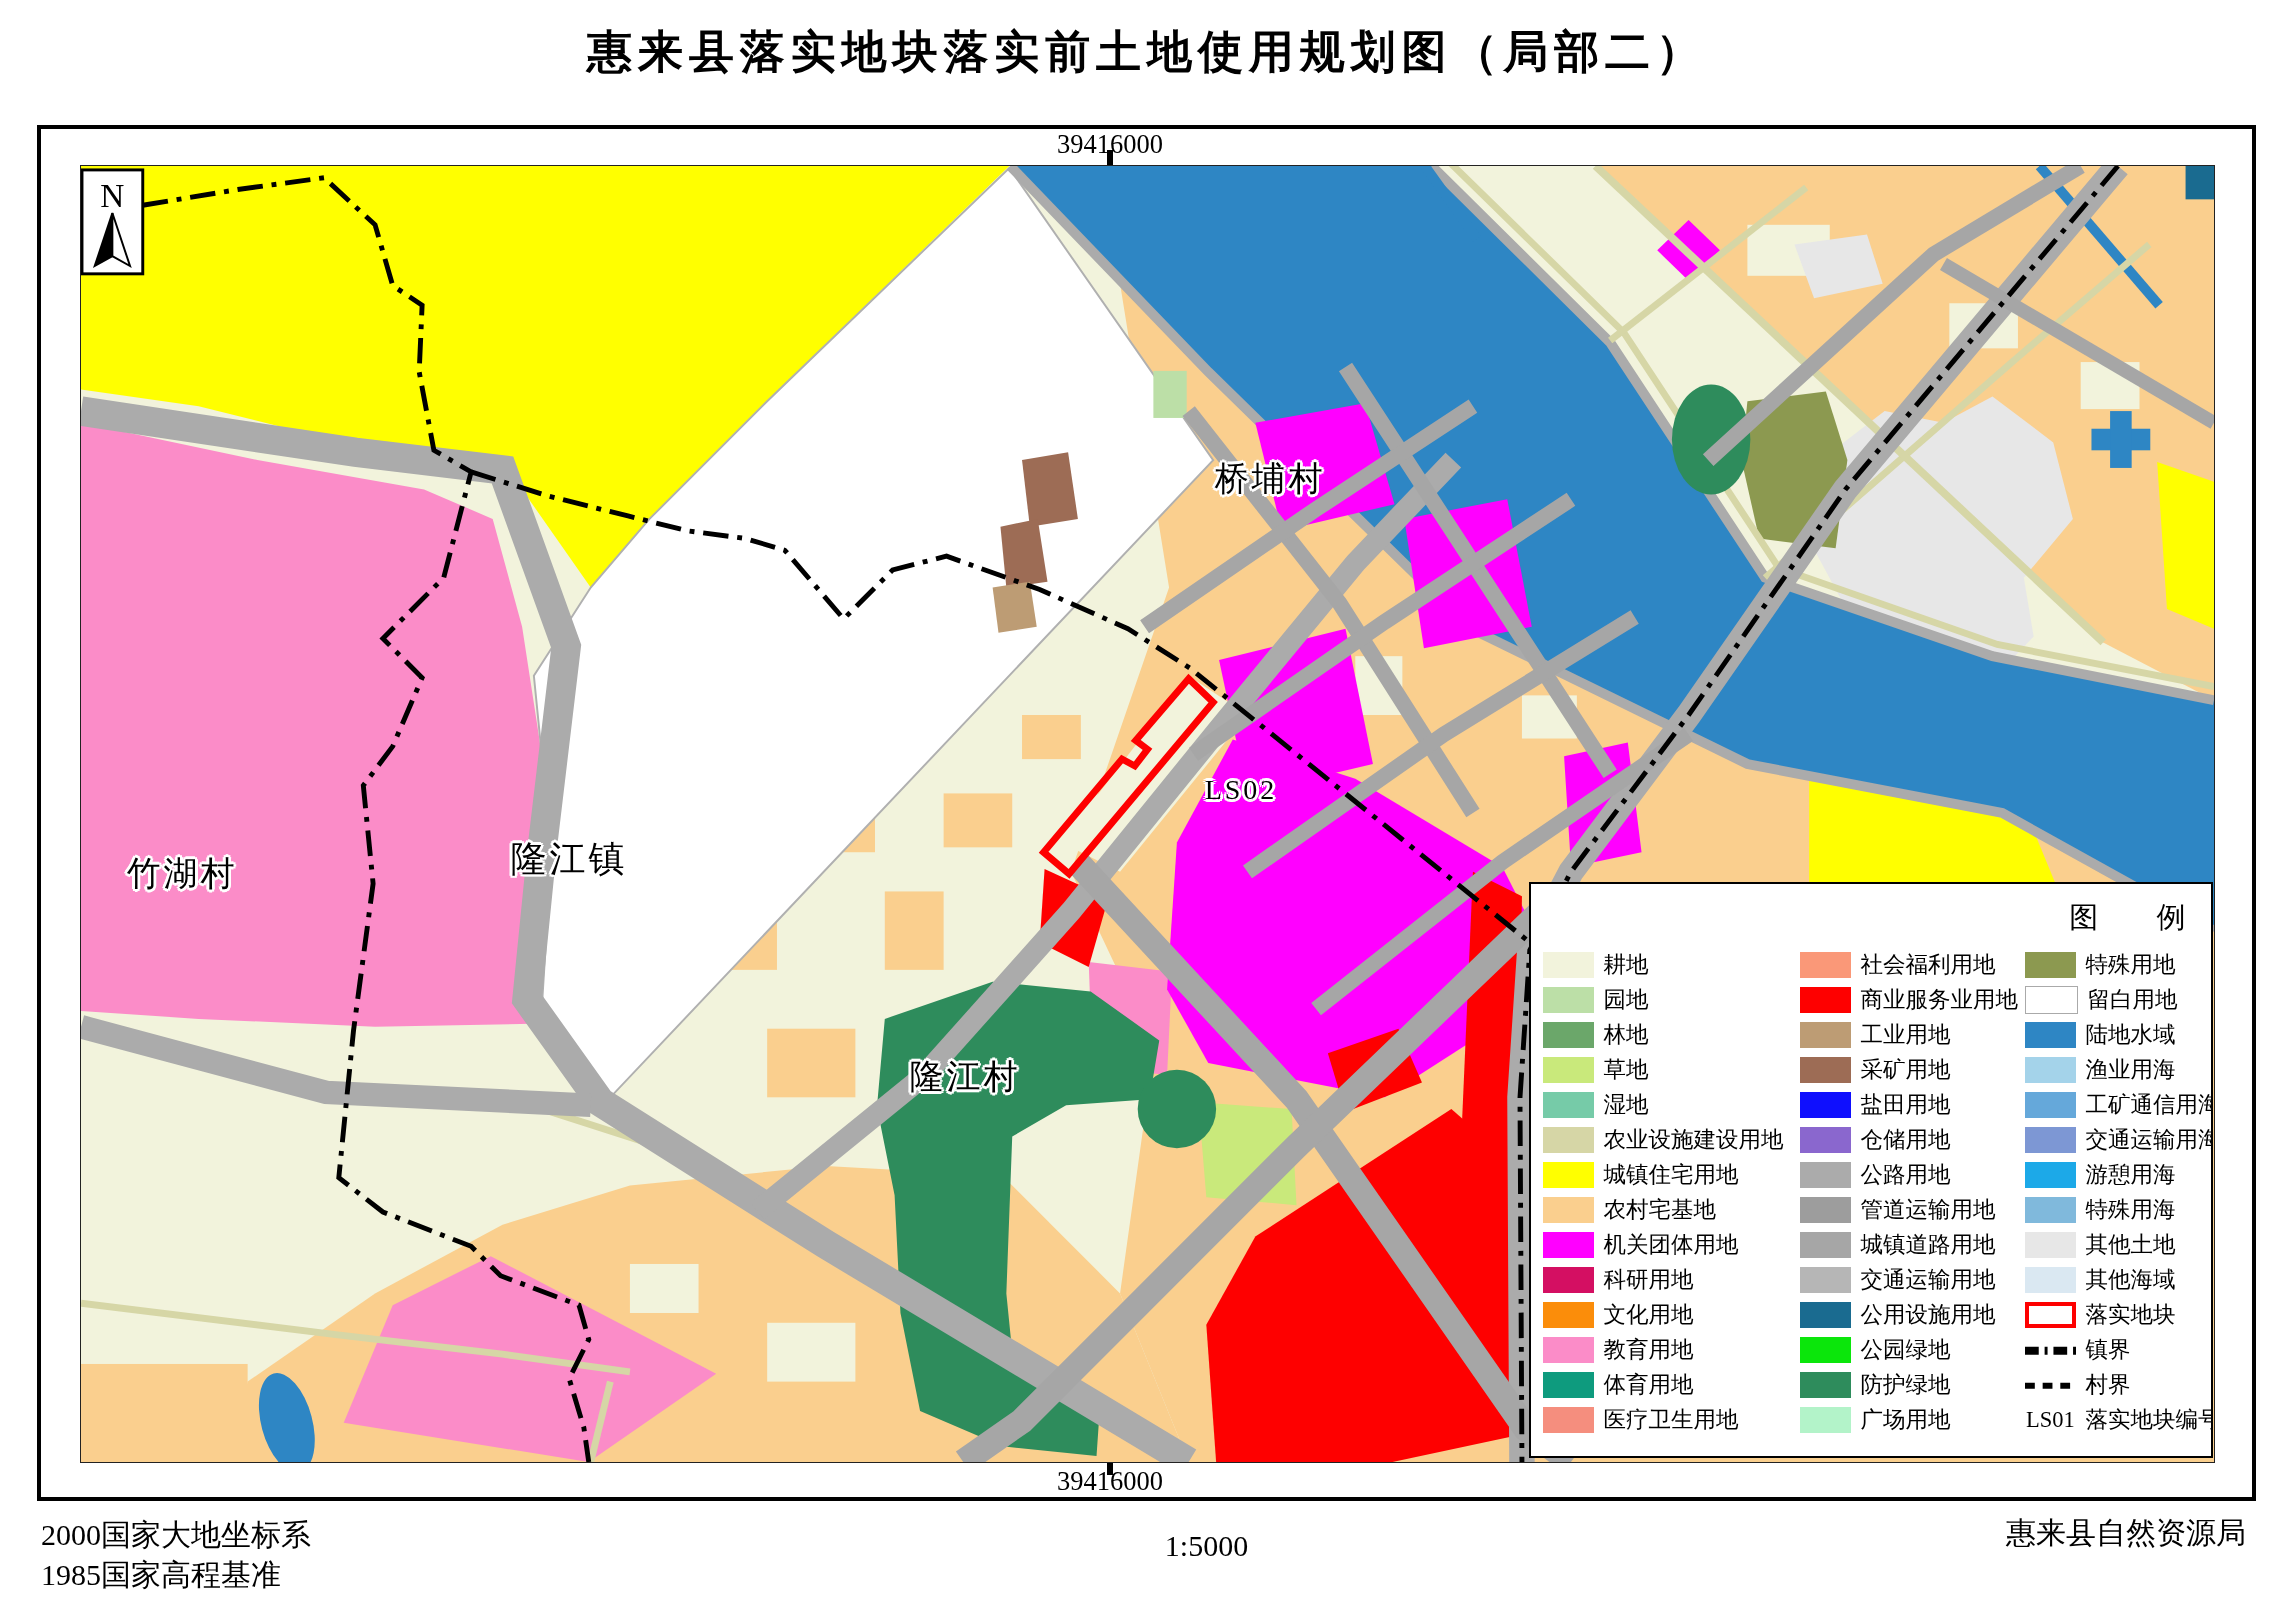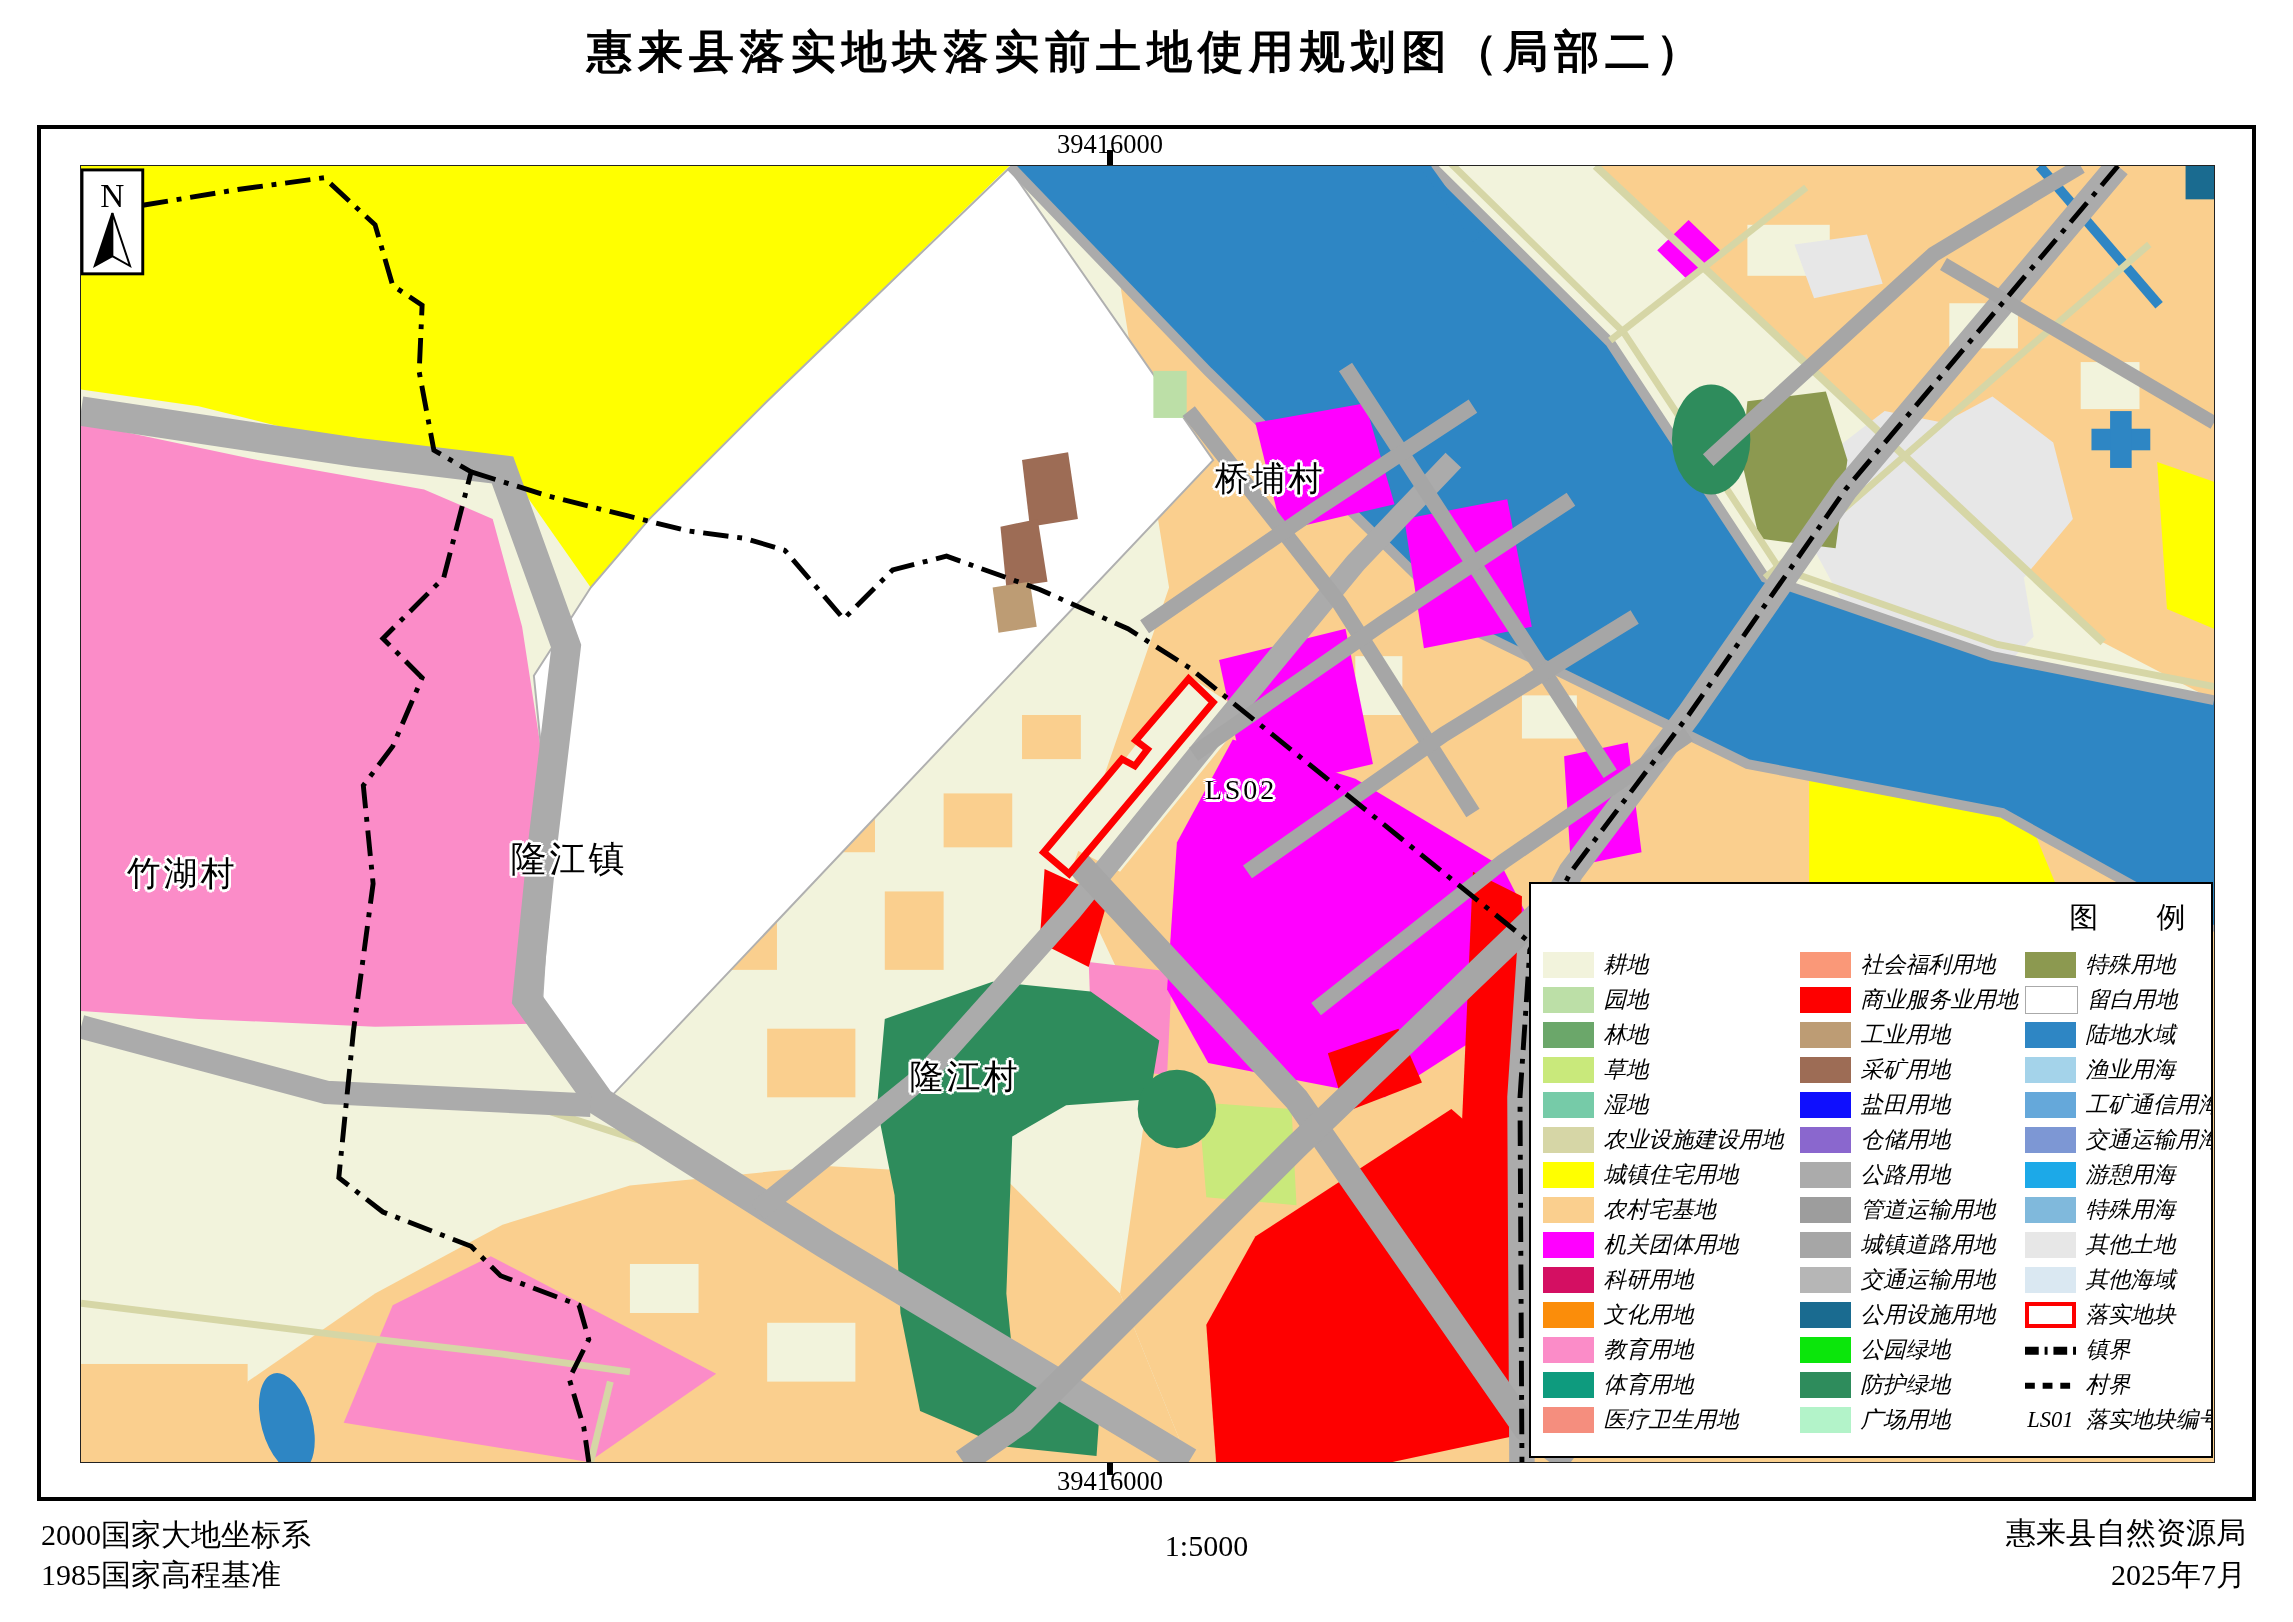--- a/index.html
+++ b/index.html
@@ -19,21 +19,21 @@
                          0 -2.9px 0 #fff,0 2.9px 0 #fff,-2.9px 0 0 #fff,2.9px 0 0 #fff;
              pointer-events:none;letter-spacing:2.9px;}
   #legend{position:absolute;left:1529px;top:882px;width:684px;height:576px;background:#fff;
           border:2px solid #000;box-sizing:border-box;padding:9.8px 0 0 11.8px;overflow:hidden;}
   #legend-title{text-align:right;font-size:29px;letter-spacing:25.5px;margin:3.9px 0 9.8px 0;color:#000;}
   #legend-columns{display:grid;grid-template-columns:257px 225px 190px;}
   .legend-col{display:flex;flex-direction:column;}
   .legend-row{display:flex;align-items:center;height:35px;white-space:nowrap;}
   .legend-swatch{width:51px;height:26.5px;flex:0 0 51px;margin-right:9.8px;}
   .legend-sym{width:51px;flex:0 0 51px;margin-right:9.8px;text-align:center;}
-  .legend-label{font-size:22.5px;color:#000;font-style:italic;}
+  .legend-label{font-size:22.5px;color:#000;}
   .footer-text{position:absolute;font-size:30px;color:#000;}
 </style>
 </head>
 <body>
 
 <div id="page">
 
   <div id="map-title">惠来县落实地块落实前土地使用规划图（局部二）</div>
 
   <div id="neatline"></div>
@@ -373,15 +373,14 @@
             <span class="legend-label">落实地块编号</span>
           </div>
         </div>
       </div>
   </div>
 
   <div class="footer-text" style="left:41px;top:1515px;">2000国家大地坐标系</div>
   <div class="footer-text" style="left:41px;top:1555px;">1985国家高程基准</div>
   <div class="footer-text" style="left:1128px;top:1529px;width:157px;text-align:center;">1:5000</div>
   <div class="footer-text" style="left:1666px;top:1513px;width:580px;text-align:right;">惠来县自然资源局</div>
-  <div class="footer-text" style="left:1666px;top:1555px;width:580px;text-align:right;">2025年7月</div>
 </div>
 
 
 </body></html>

